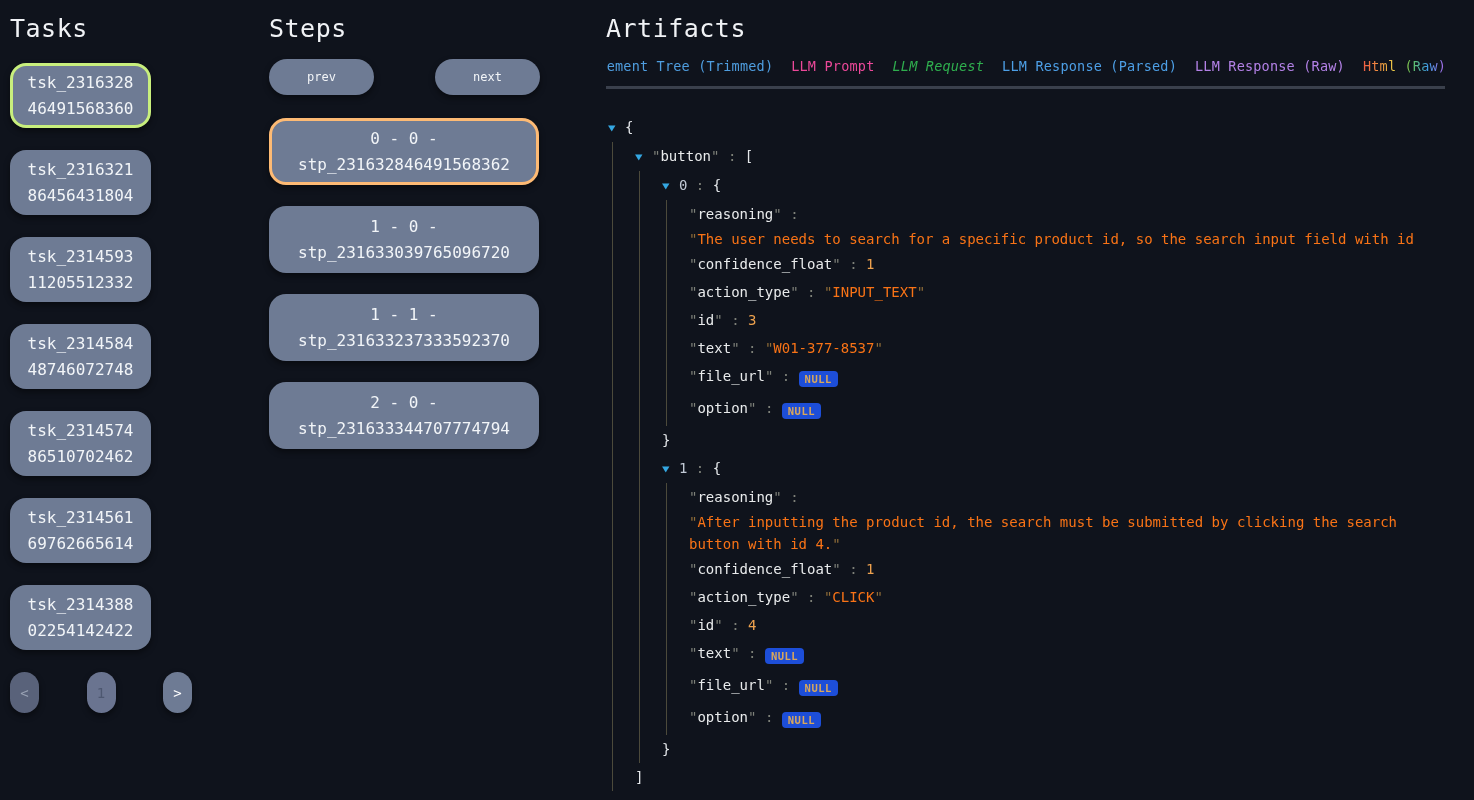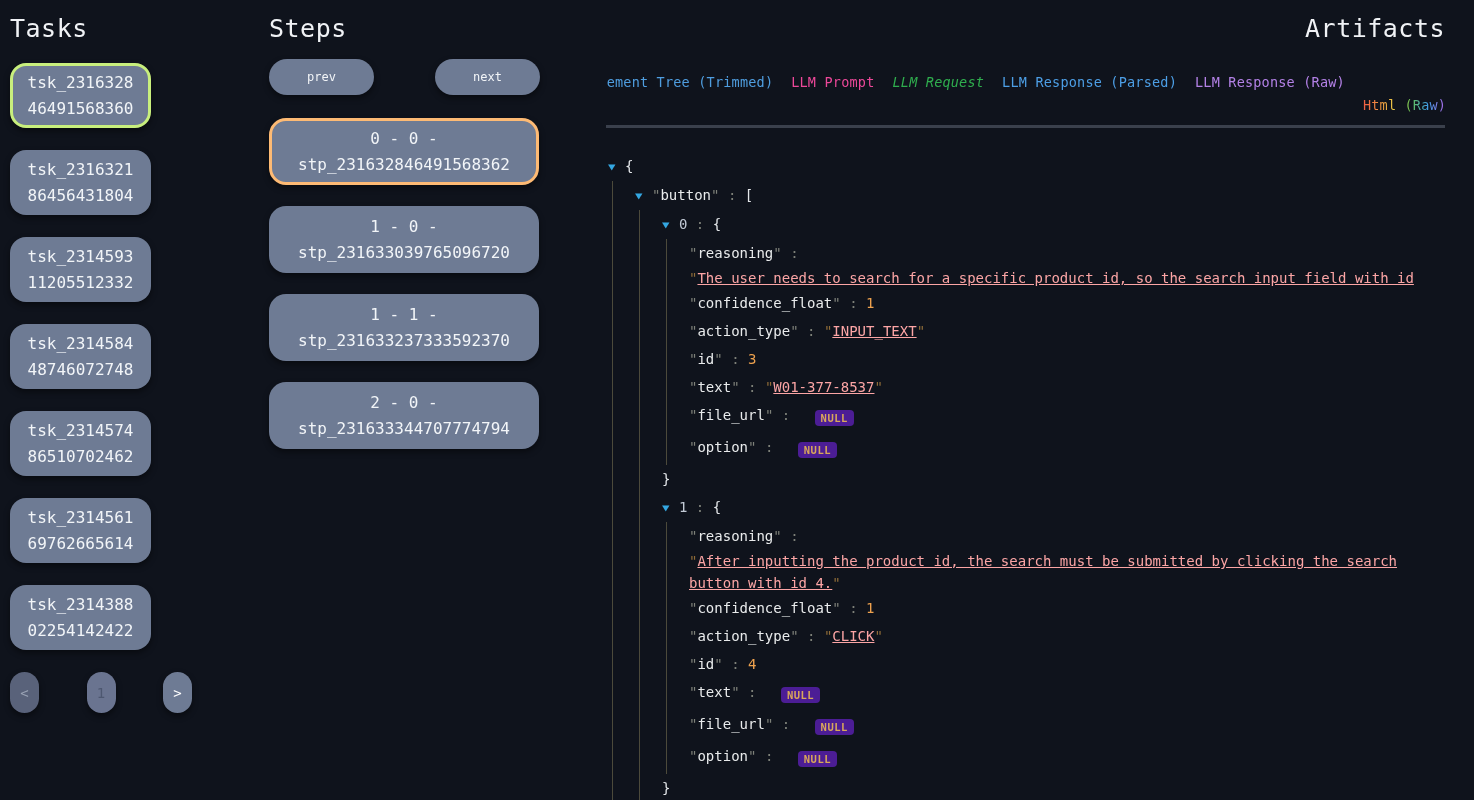--- a/index.html
+++ b/index.html
@@ -15,21 +15,21 @@
   .col-tasks { width:203px; padding-left:10px; flex:0 0 auto; }
   .col-steps { width:271px; margin-left:66px; flex:0 0 auto; }
   .col-artifacts { flex:1 1 auto; margin-left:66px; margin-right:29px; min-width:0; }
 
   h1.colhead {
     font-size:25px; font-weight:500; letter-spacing:0.5px;
     color:#f0f2f5; margin-top:12px; height:33px; line-height:33px;
   }
   .col-tasks h1 { margin-bottom:18px; }
   .col-steps h1 { margin-bottom:14px; }
-  .col-artifacts h1 { margin-bottom:25px;text-align:right; }
+  .col-artifacts h1 { margin-bottom:9px; }
 
   
   .btn {
     background:#6e7b94; color:#f2f5f8; border:none;
     box-shadow:0 3px 6px rgba(0,0,0,.45);
     font-family:inherit; cursor:pointer; text-align:center;
   }
   .task-btn {
     width:141px; height:65px; border-radius:16px; margin-bottom:22px;
     font-size:16px; line-height:26px; padding:0 14px;
@@ -63,21 +63,21 @@
     display:flex; gap:18px; white-space:nowrap; margin-left:-16px;
     font-size:13.5px; padding-bottom:12px; padding-top:4px; position:relative;
   }
   .tab { position:relative; cursor:pointer; letter-spacing:0.2px; }
   .tab.active::after {
     content:""; position:absolute; left:-6px; right:-7px; bottom:-15px;
     height:3px; background:#f4494c;
   }
   .tab.rainbow {
     background:linear-gradient(90deg,#ef5c45 0%,#f0983f 22%,#e8d44a 40%,#64c255 58%,#3f9de8 78%,#b565e8 100%);
-    -webkit-background-clip:text; background-clip:text; color:transparent;margin-top:23px;
+    -webkit-background-clip:text; background-clip:text; color:transparent;
   }
 
   
   .tree { margin-top:24px; padding-left:2px; font-size:14px; }
   .trow { display:flex; align-items:stretch; }
   .guide {
     flex:0 0 27px;
     background-image:linear-gradient(#4c4a3b,#4c4a3b);
     background-size:1px 100%; background-position:4px 0; background-repeat:no-repeat;
   }
@@ -85,27 +85,27 @@
   .trow.tight .tcontent { padding:4px 0; }
   .tri {
     display:inline-block; width:17px; color:#34a7e2; font-size:10px;
     transform:scaleX(1.25); transform-origin:left center; vertical-align:1px; cursor:pointer;
   }
   .tok-punc  { color:#e4e7ea; }
   .tok-q     { color:#7e8179; }
   .tok-key   { color:#e9ebec; }
   .tok-colon { color:#7e8179; }
   .tok-idx   { color:#c2cad6; }
-  .tok-str   { color:#fca5a5;text-decoration:underline; }
+  .tok-str   { color:#f97316; }
   .tok-strq  { color:#8f6c38; }
   .tok-num   { color:#eda14e; }
   .null-badge {
-    display:inline-block; background:#4c1d95; color:#d9a75b;
+    display:inline-block; background:#1d4ed8; color:#d9a75b;
     font-size:10.5px; font-weight:bold; letter-spacing:0.5px;
-    padding:3px 6px; border-radius:4px; vertical-align:-2px; line-height:10px;margin-left:16px;
+    padding:3px 6px; border-radius:4px; vertical-align:-2px; line-height:10px;
   }
 </style>
 </head>
 <body>
 
 <div class="app">
 
   <div class="col-tasks">
     <h1 class="colhead">Tasks</h1>
     <div id="task-list">

